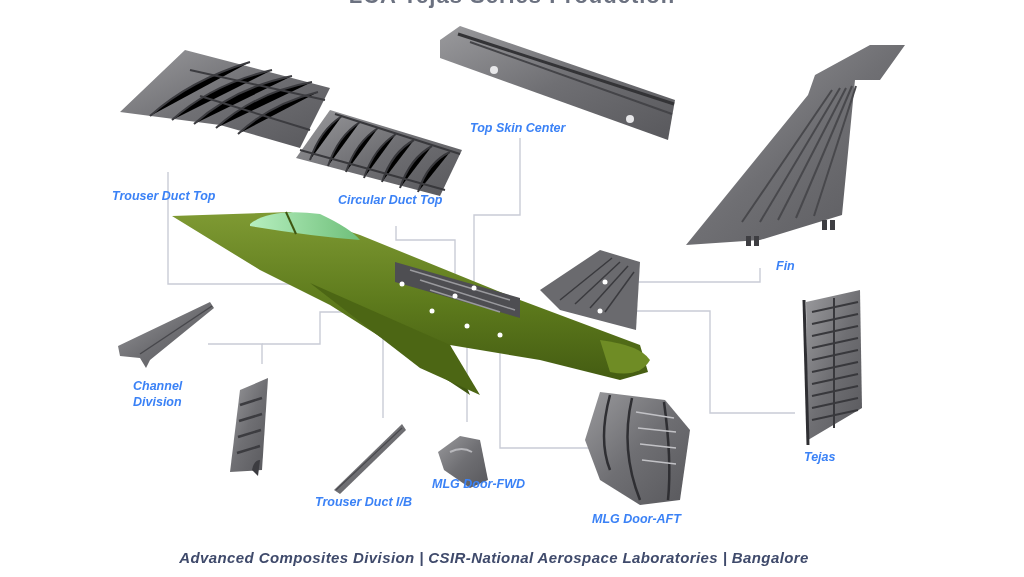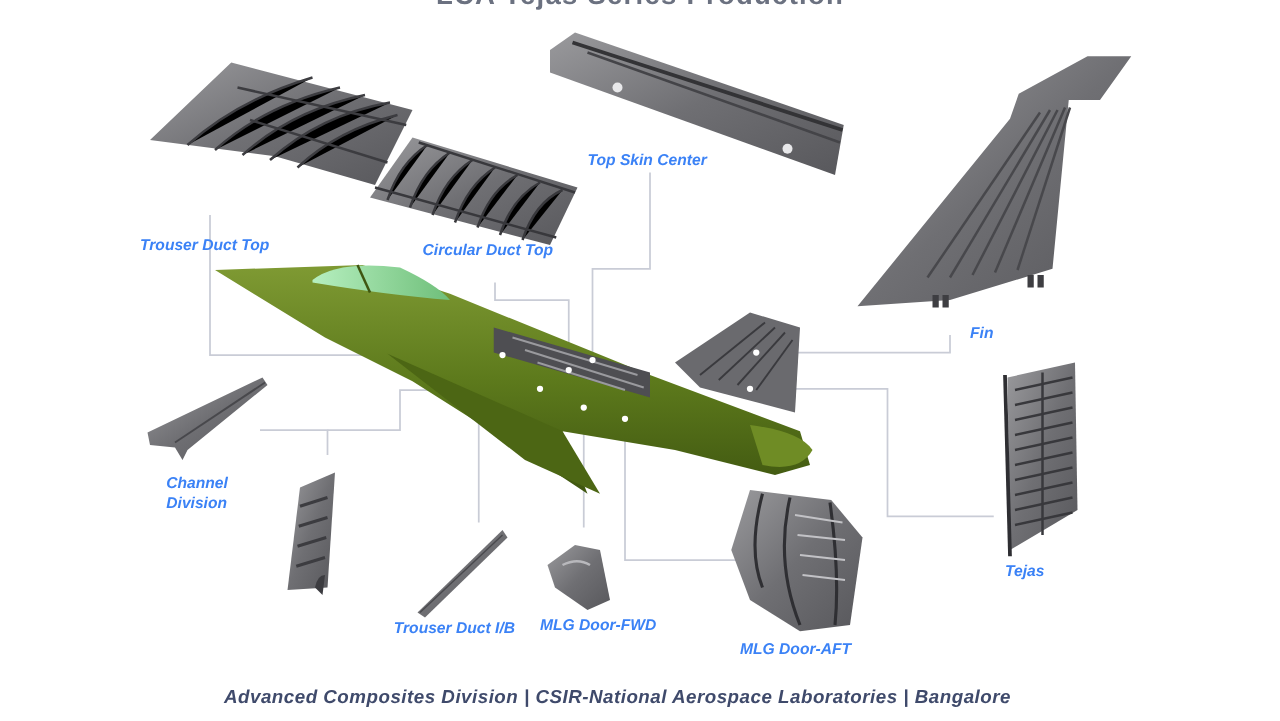--- a/index.html
+++ b/index.html
@@ -200,17 +200,17 @@
   <div class="label" style="left:776px;top:258px;">Fin</div>
   <div class="label" style="left:804px;top:449px;">Tejas</div>
 
   <div class="label" style="left:133px;top:378px;">
     <div>Channel</div>
     <div>Division</div>
   </div>
 
 
   <div class="label" style="left:315px;top:494px;font-style:italic;">Trouser Duct I/B</div>
-  <div class="label" style="left:432px;top:492px;">MLG Door-FWD</div>
+  <div class="label" style="left:432px;top:476px;">MLG Door-FWD</div>
   <div class="label" style="left:592px;top:511px;">MLG Door-AFT</div>
 
   <div class="footer">Advanced Composites Division | CSIR-National Aerospace Laboratories | Bangalore</div>
 </div>
 
 </body></html>

